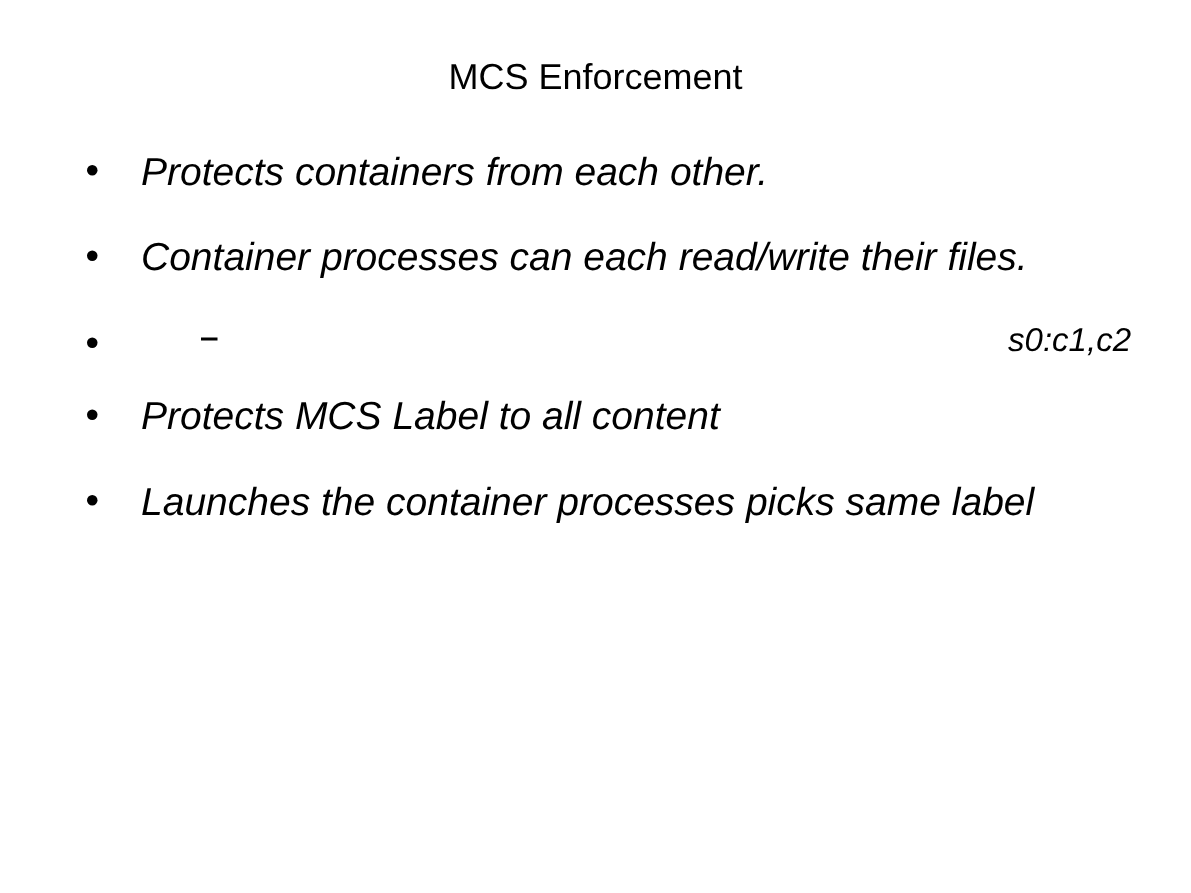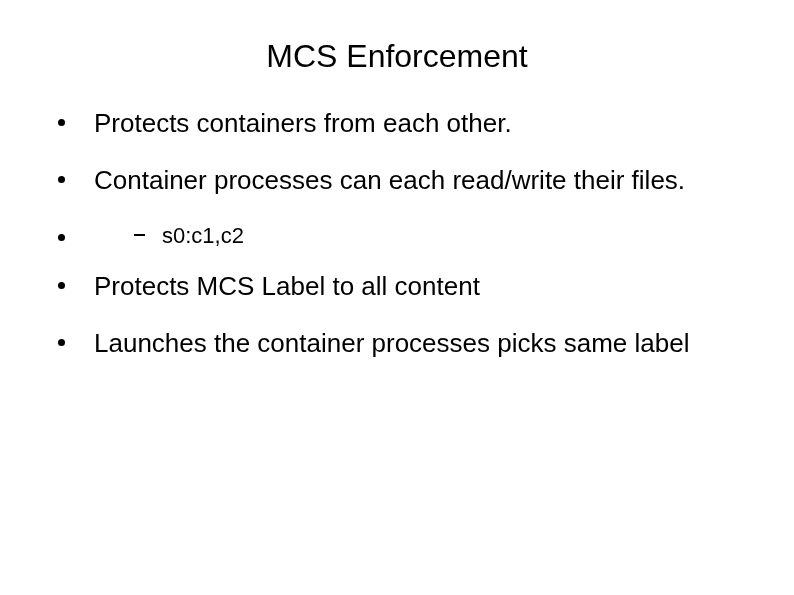--- a/index.html
+++ b/index.html
@@ -10,50 +10,52 @@
     body {
       width: 794px;
       height: 595px;
       background: #ffffff;
       font-family: Arial, Helvetica, sans-serif;
       color: #000000;
       padding: 30px 40px 40px 40px;
       position: relative;
     }
     .title {
-      font-size: 32px;
+      font-size: 24px;
       font-weight: normal;
       text-align: center;
       margin-bottom: 32px;
       margin-top: 8px;
     }
     .bullet-list {
       list-style: none;
       padding-left: 18px;
     }
     .bullet-list li {
       position: relative;
       padding-left: 36px;
       font-size: 26px;
       line-height: 1.28;
       margin-bottom: 24px;
+      font-style: italic;
     }
     .bullet-list li::before {
       content: "";
       position: absolute;
       left: 0;
       top: 12px;
       width: 7px;
       height: 7px;
       background: #000000;
       border-radius: 50%;
     }
     .sub-list {
       list-style: none;
       padding-left: 40px;
+      text-align: right;
     }
     .sub-list li {
       position: relative;
       padding-left: 28px;
       font-size: 22px;
       line-height: 1.28;
       margin-bottom: 10px;
     }
     .sub-list li::before {
       content: "";

